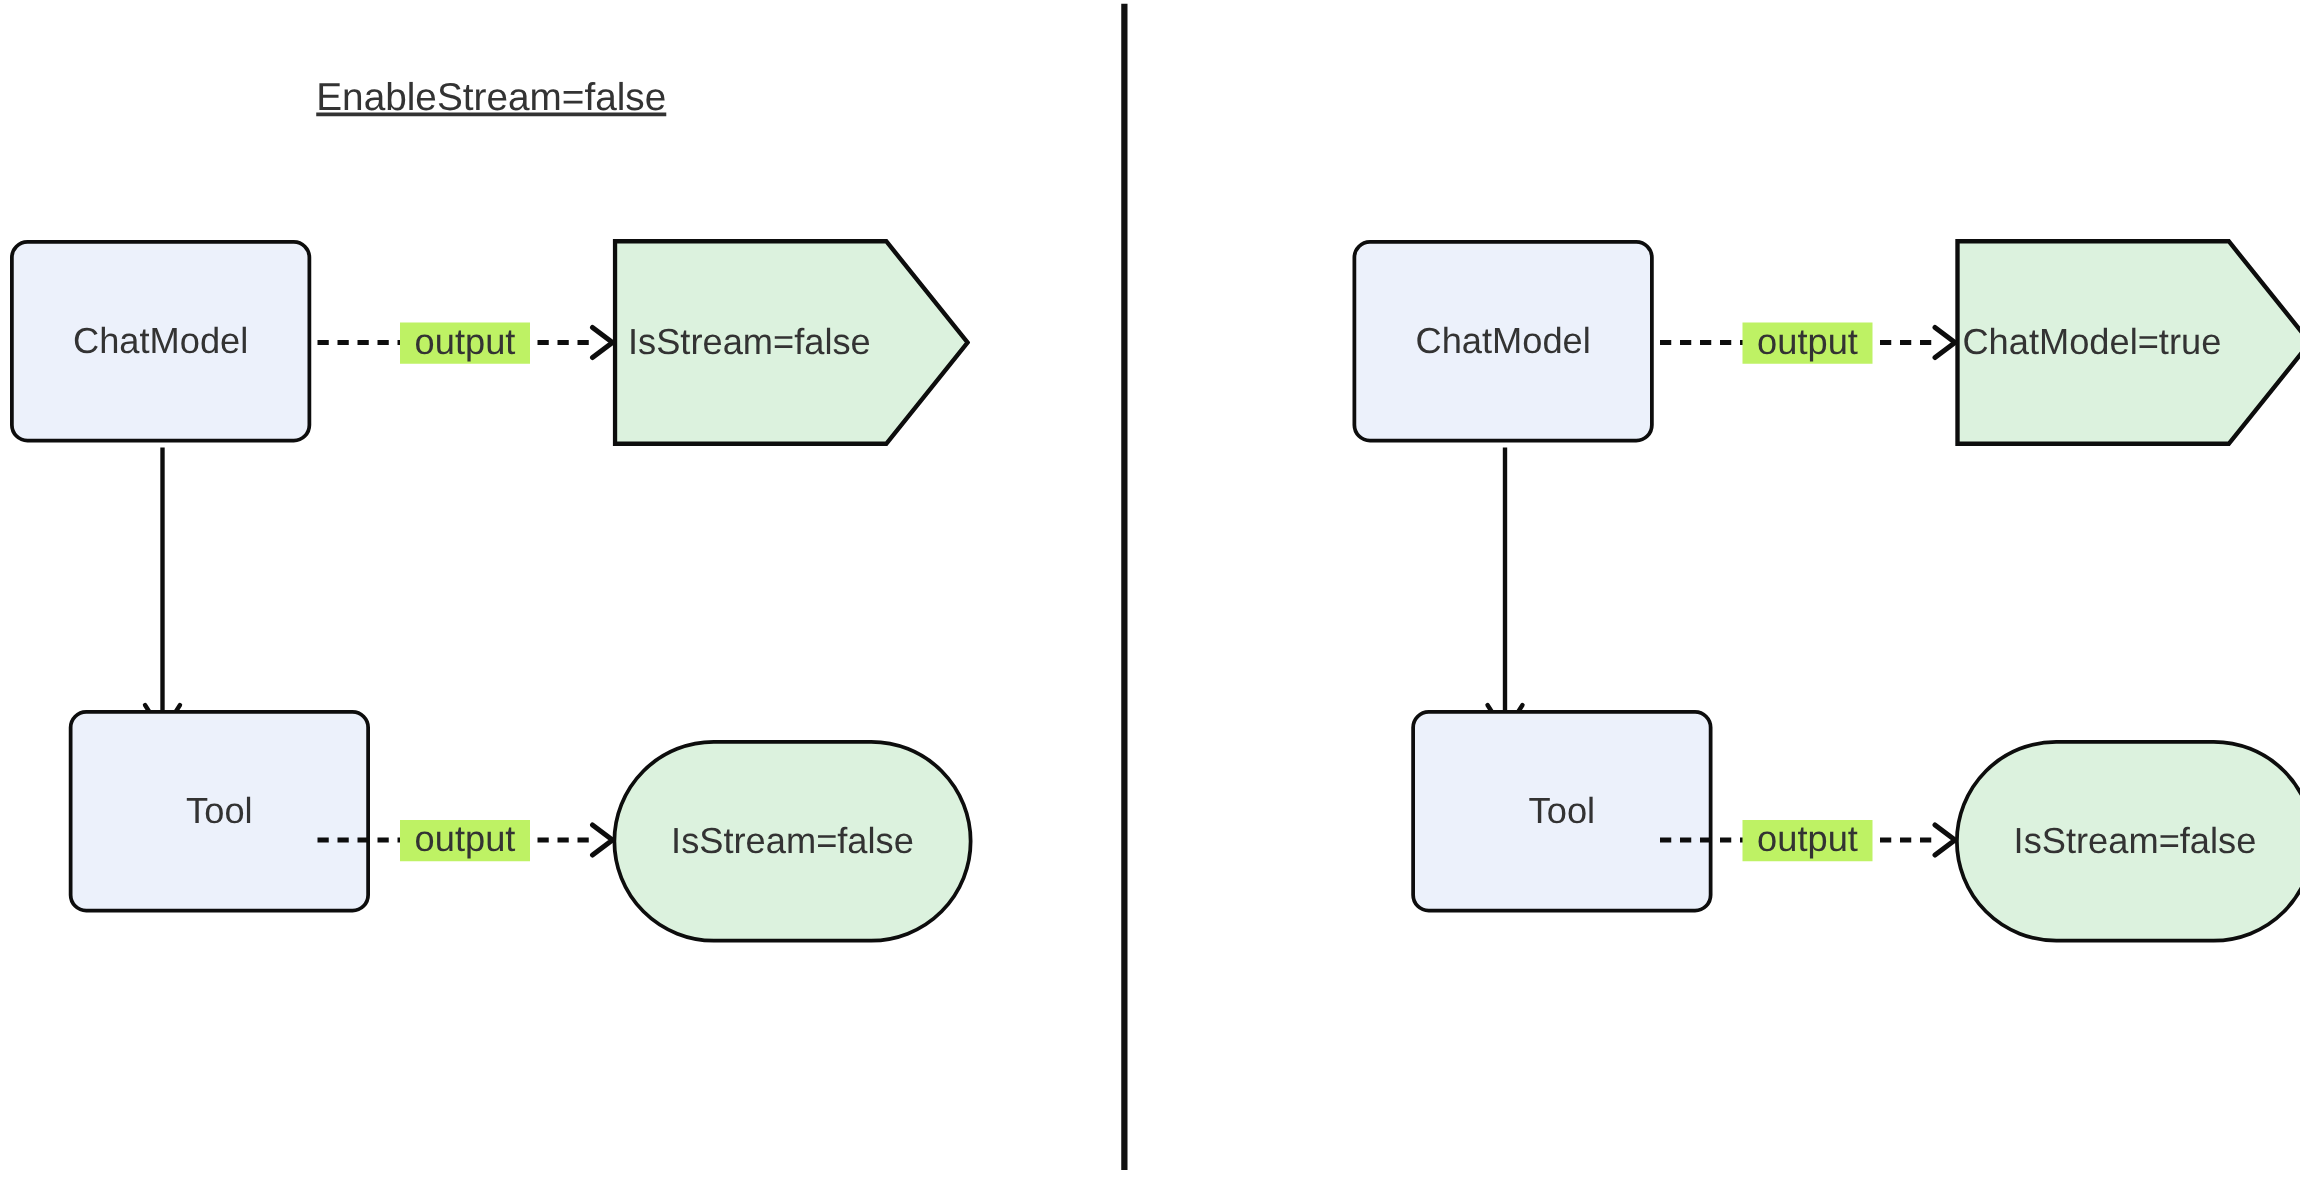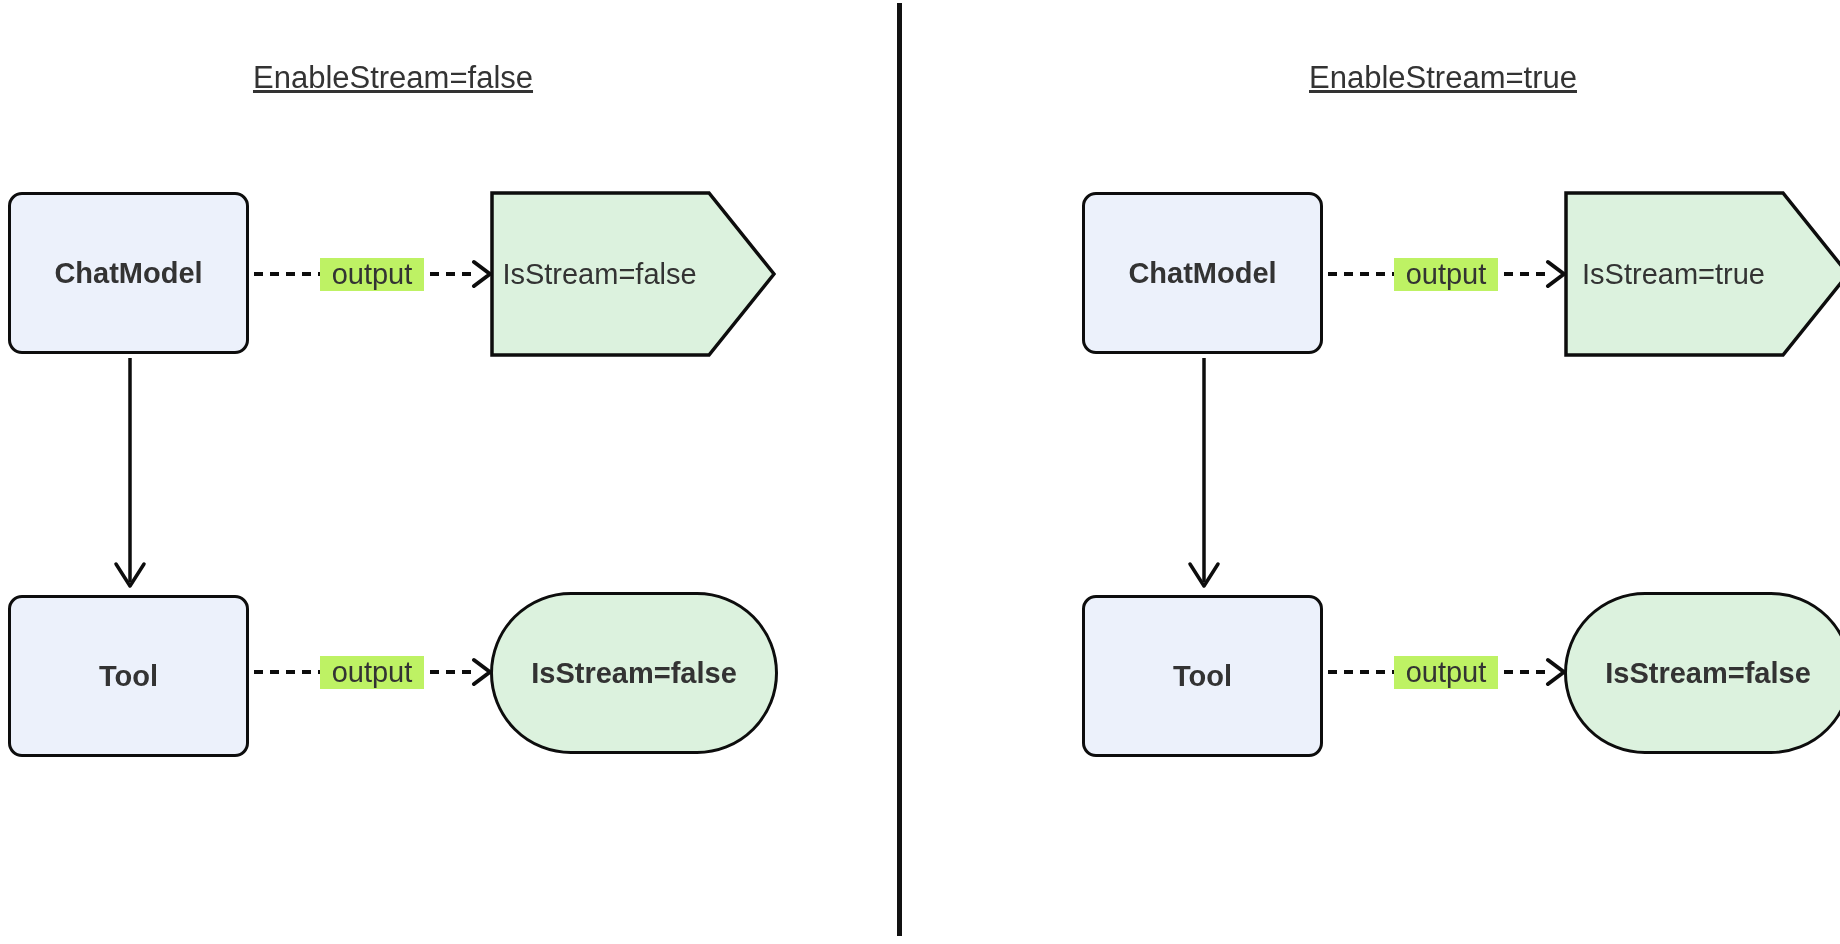--- a/index.html
+++ b/index.html
@@ -40,32 +40,31 @@
     text-decoration: underline;
   }
   .node {
     position: absolute;
     display: flex;
     align-items: center;
     justify-content: center;
     font-size: 29px;
     color: #333333;
     white-space: nowrap;
-    font-weight: bold;
   }
   .node-rect {
     left: 0;
     width: 241px;
     height: 162px;
     background: #ecf1fb;
     border: 3.5px solid #0d0d0d;
     border-radius: 14px;
   }
   .node-chat { top: 192px; }
-  .node-tool { top: 595px; }
+  .node-tool { top: 568px; margin-left: 47px; }
   .stadium {
     left: 482px;
     top: 592px;
     width: 288px;
     height: 162px;
     background: #dcf2de;
     border: 3.5px solid #0d0d0d;
     border-radius: 81px;
   }
   .pent-wrap {
@@ -169,39 +168,38 @@
       </svg>
       <span class="edge-label">output</span>
     </div>
 
     <div class="node stadium">
       <span>IsStream=false</span>
     </div>
   </section>
 
   <section class="panel" style="left:1082px">
-    <div class="panel-title" style="left:-24px">EnableStream=true</div>
 
     <div class="node node-rect node-chat">
       <span>ChatModel</span>
     </div>
 
     <div class="edge-h edge-chat">
       <svg width="240" height="44" viewBox="0 0 240 44">
         <path d="M2 22 H 222" stroke="#0d0d0d" stroke-width="4" stroke-dasharray="9 7" fill="none"></path>
         <path d="M222 10 L 238 22 L 222 34" stroke="#0d0d0d" stroke-width="4" fill="none" stroke-linecap="round" stroke-linejoin="round"></path>
       </svg>
       <span class="edge-label">output</span>
     </div>
 
     <div class="pent-wrap">
       <svg width="286" height="166" viewBox="0 0 286 166">
         <polygon points="2,2 219,2 284,83 219,164 2,164" fill="#dcf2de" stroke="#0d0d0d" stroke-width="3.5"></polygon>
       </svg>
-      <div class="pent-label">IsStream=true</div>
+      <div class="pent-label">ChatModel=true</div>
     </div>
 
     <svg class="v-arrow" width="40" height="236" viewBox="0 0 40 236">
       <path d="M20 2 V 226" stroke="#0d0d0d" stroke-width="3.5" fill="none"></path>
       <path d="M6 208 L 20 230 L 34 208" stroke="#0d0d0d" stroke-width="3.5" fill="none" stroke-linecap="round" stroke-linejoin="round"></path>
     </svg>
 
     <div class="node node-rect node-tool">
       <span>Tool</span>
     </div>

